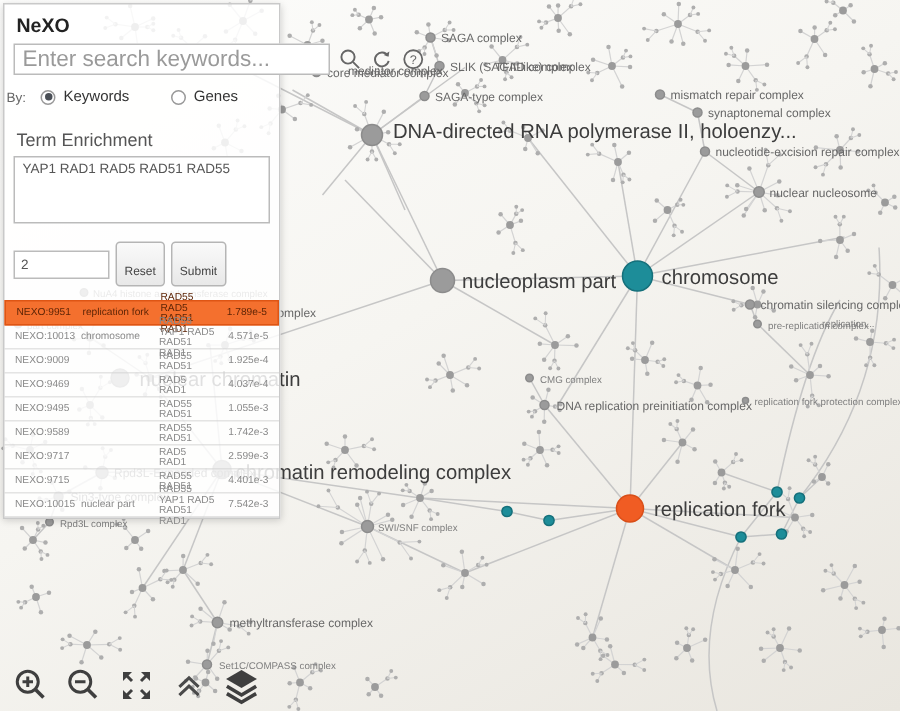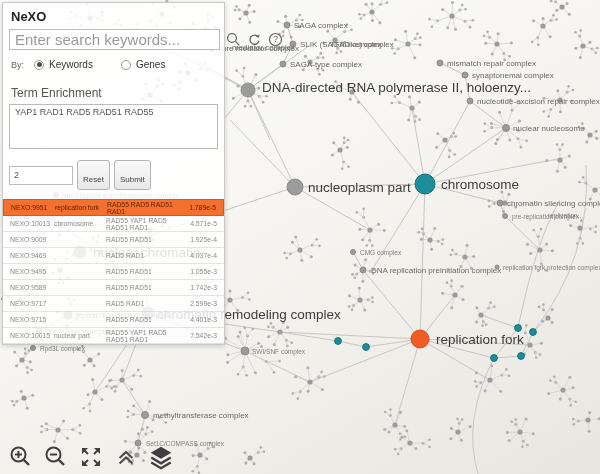--- a/index.html
+++ b/index.html
@@ -6,35 +6,35 @@
   html,body { width:600px; height:474px; overflow:hidden; }
   body {
     font-family: "Liberation Sans", sans-serif;
     background: linear-gradient(150deg, #fdfdfc 0%, #f6f5f1 45%, #e9e6df 100%);
     position: relative;
   }
   #graph-svg { position:absolute; left:0; top:0; z-index:1; }
 
   
   .panel {
-    position:absolute; left:2px; top:2px; width:223px; min-height:289px;
+    position:absolute; left:2px; top:2px; width:185px; min-height:289px;
     background: rgba(255,255,255,0.84);
     border:1px solid #c9c9c9;
     box-shadow: 0 1px 5px rgba(0,0,0,0.18);
     z-index:10; padding:5px 6px 0 6px;
   }
   .panel-title { font-size:13px; font-weight:bold; color:#222; margin:1px 0 5px 2px; }
   .search-row { display:flex; align-items:center; gap:6px; }
   .search-input {
     flex:0 0 134px; height:21px; border:1px solid #bbb; background:#fff;
     font-size:15px; color:#444; padding:0 5px; font-family:"Liberation Sans",sans-serif;
   }
   .search-input::placeholder { color:#9a9a9a; }
   .icon-btn { width:18px; height:18px; display:flex; align-items:center; justify-content:center; cursor:pointer; }
-  .by-row { display:flex; align-items:center; margin:9px 0 0 2px; font-size:10px; color:#666; }
+  .by-row { display:flex; align-items:center; margin:9px 0 0 2px; font-size:10px; color:#666;justify-content:center; }
   .by-label { margin-right:10px; font-size:9px; }
   .radio-opt { display:flex; align-items:center; margin-right:28px; color:#333; }
   .radio-circle { width:10px; height:10px; border:1px solid #999; border-radius:50%; margin-right:5px;
     display:inline-flex; align-items:center; justify-content:center; background:#fff; }
   .radio-circle .dot { width:5px; height:5px; border-radius:50%; background:#4a4f56; display:none; }
   .radio-circle.sel .dot { display:block; }
   .te-title { font-size:12px; color:#555; margin:16px 0 4px 2px; }
   .te-textarea {
     width:100%; height:45px; border:1px solid #bbb; background:#fff; resize:none;
     font-size:9px; color:#555; padding:2px 5px; font-family:"Liberation Sans",sans-serif;

